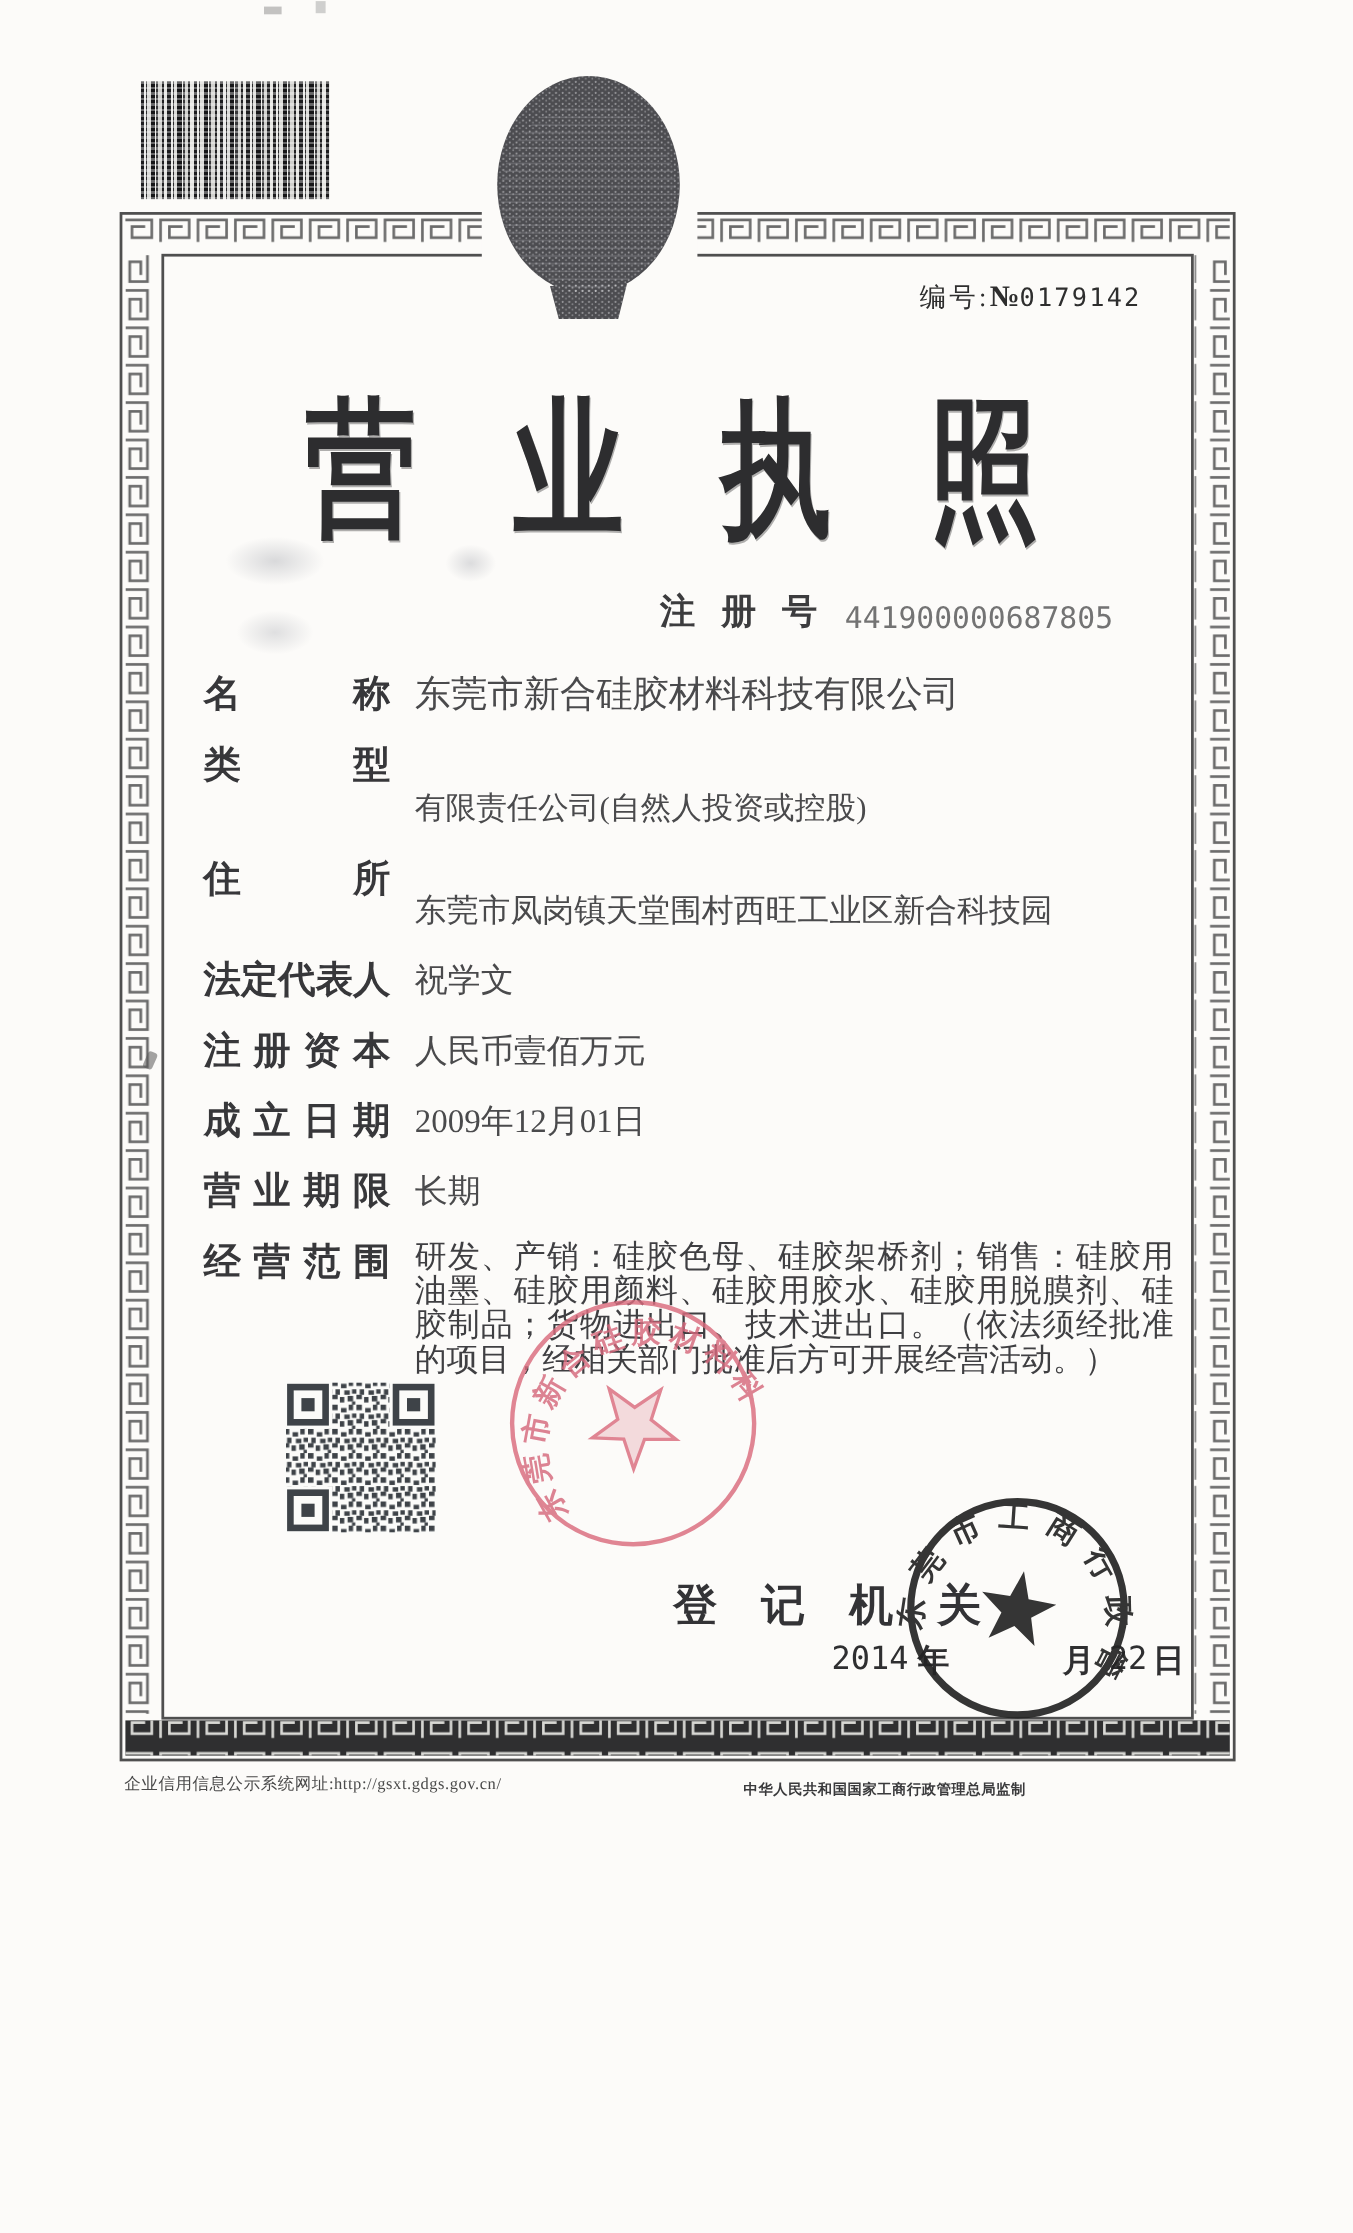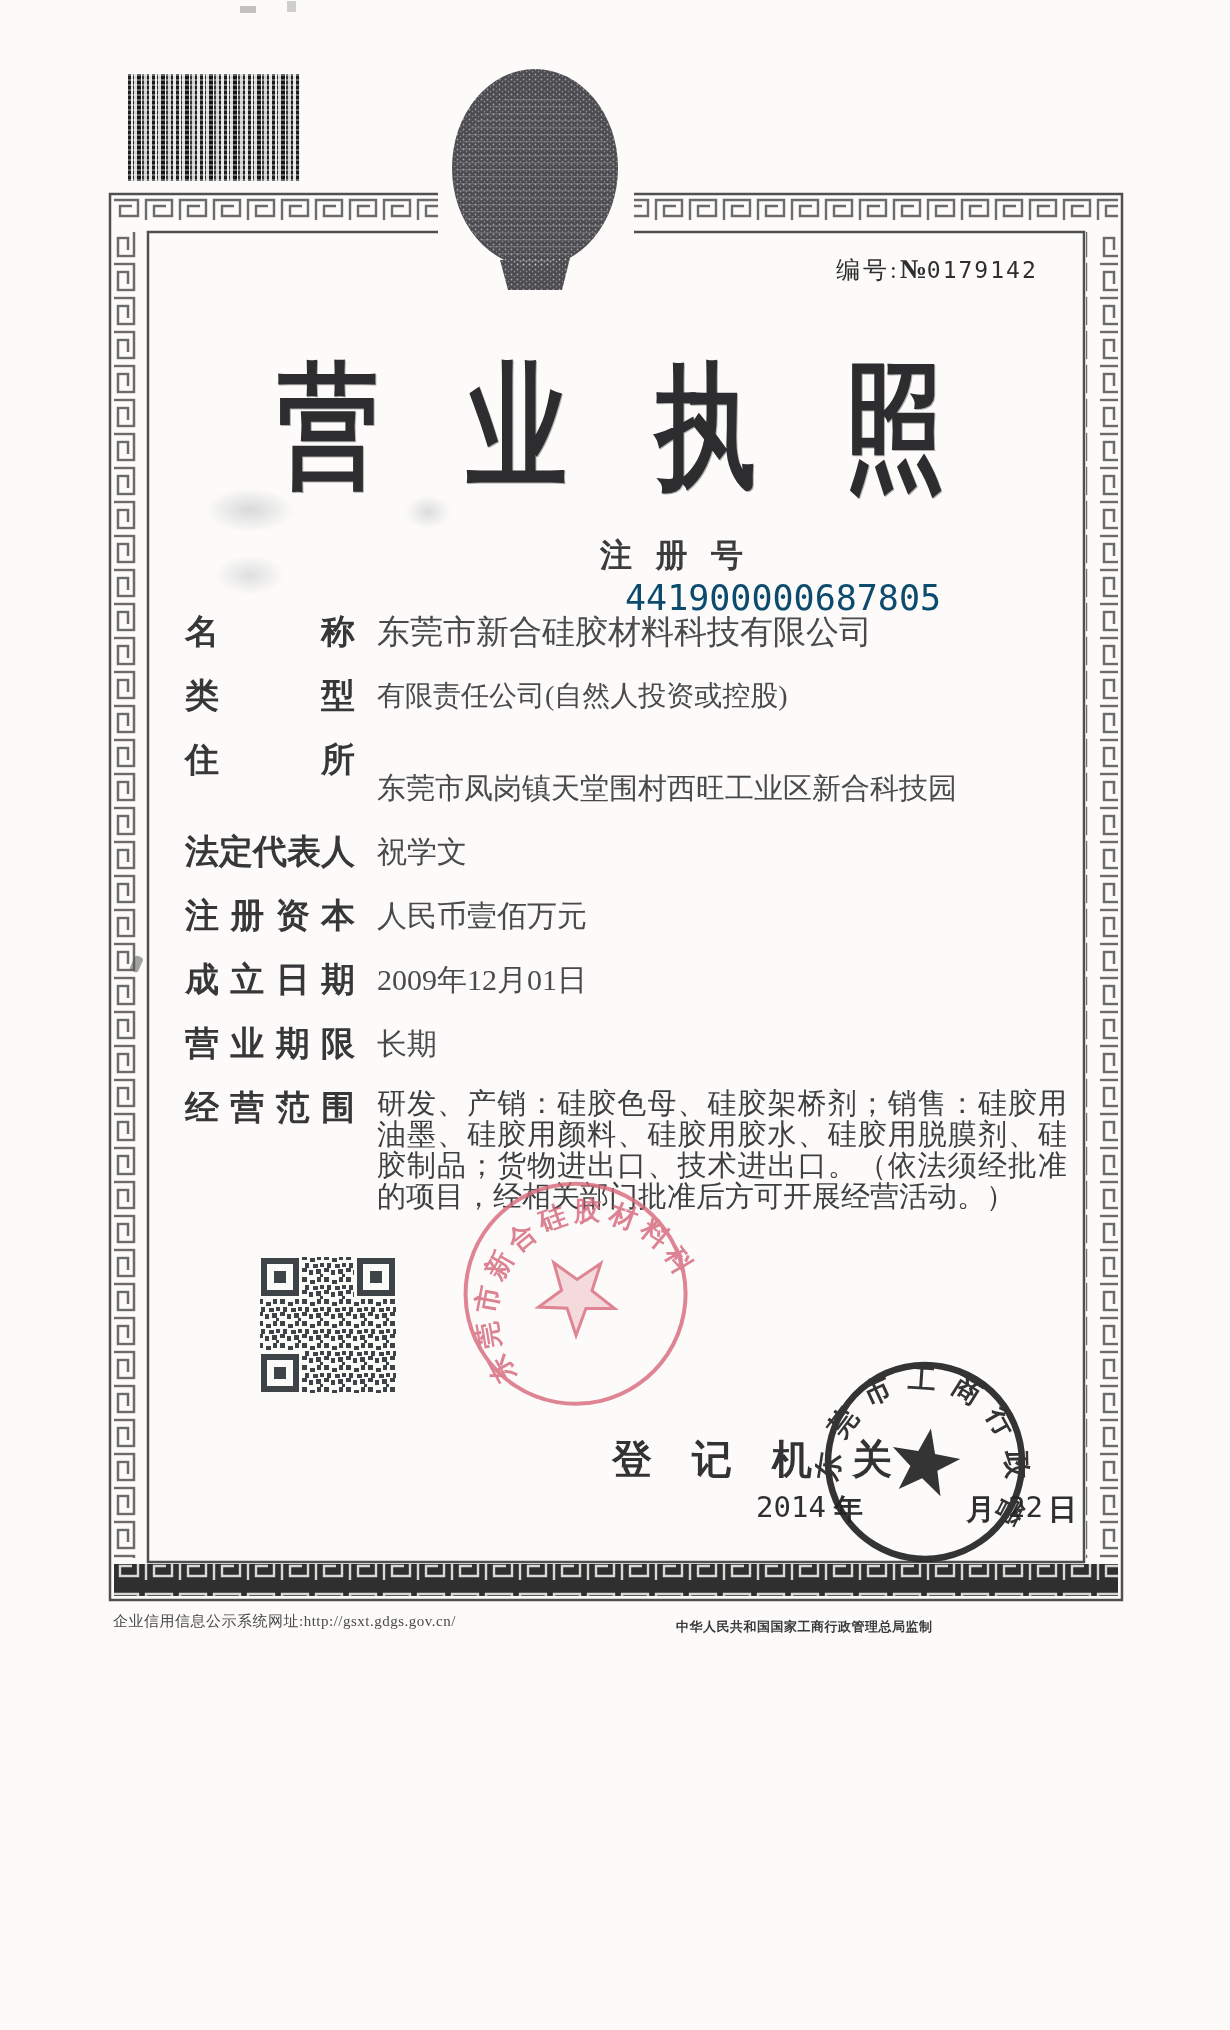--- a/index.html
+++ b/index.html
@@ -45,35 +45,35 @@
   
   .title{
     left:278px;top:338px;width:560px;
     font-family:"DejaVu Sans", sans-serif;
     font-size:100px;font-weight:900;letter-spacing:27px;white-space:nowrap;
     color:#2d2d2f;transform:scaleY(1.35);transform-origin:left top;
     text-shadow:1px 1px 0 rgba(60,60,60,.4);
   }
 
   
-  .regrow{left:600px;top:534px;display:flex;align-items:flex-start;flex-direction:column;}
+  .regrow{left:600px;top:534px;display:flex;align-items:flex-end;}
   .regrow .rlabel{width:143px;font-size:32px;font-weight:600;color:#3c3c3e;
     text-align:justify;text-align-last:justify;}
   .regrow .rvalue{margin-left:25px;font-family:"DejaVu Sans Mono", monospace;
-    font-size:35px;letter-spacing:0px;color:#0c4a6e;}
+    font-size:27px;letter-spacing:0px;color:#737373;}
 
   
   .fields{left:185px;top:612px;width:888px;}
   .frow{display:flex;align-items:flex-start;margin-bottom:24px;}
   .f-label{width:170px;flex:0 0 170px;font-size:34px;font-weight:600;color:#37373a;
     line-height:40px;text-align:justify;text-align-last:justify;}
   .f-gap{flex:0 0 22px;}
   .f-value{font-size:30px;color:#4a4a4c;line-height:40px;white-space:nowrap;}
   .frow.r0 .f-value{font-size:33px;}
-  .frow.r1 .f-value{font-size:28px;}
+  .frow.r1 .f-value{font-size:28px;margin-top:40px;}
   .frow.r2 .f-value{font-size:29px;margin-top:28px;}
   .frow.r7{margin-bottom:0;}
   .frow.r7 .f-value{
     white-space:normal;font-size:29px;line-height:31px;width:690px;
     text-align:justify;color:#3f3f42;
   }
 
   
   .registrar{left:612px;top:1432px;font-size:40px;font-weight:600;letter-spacing:15px;
     color:#333336;white-space:nowrap;}

